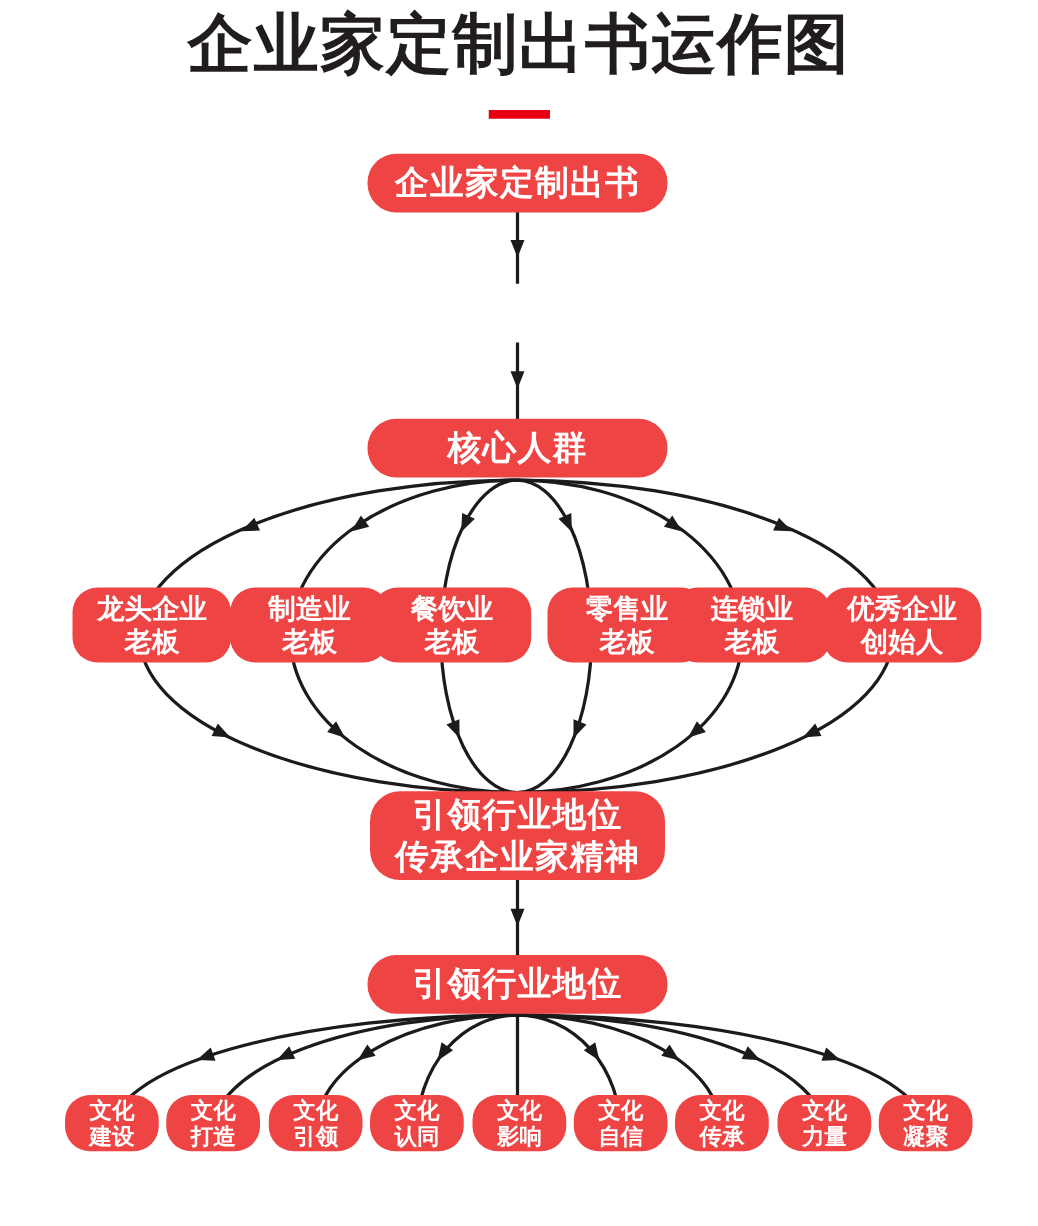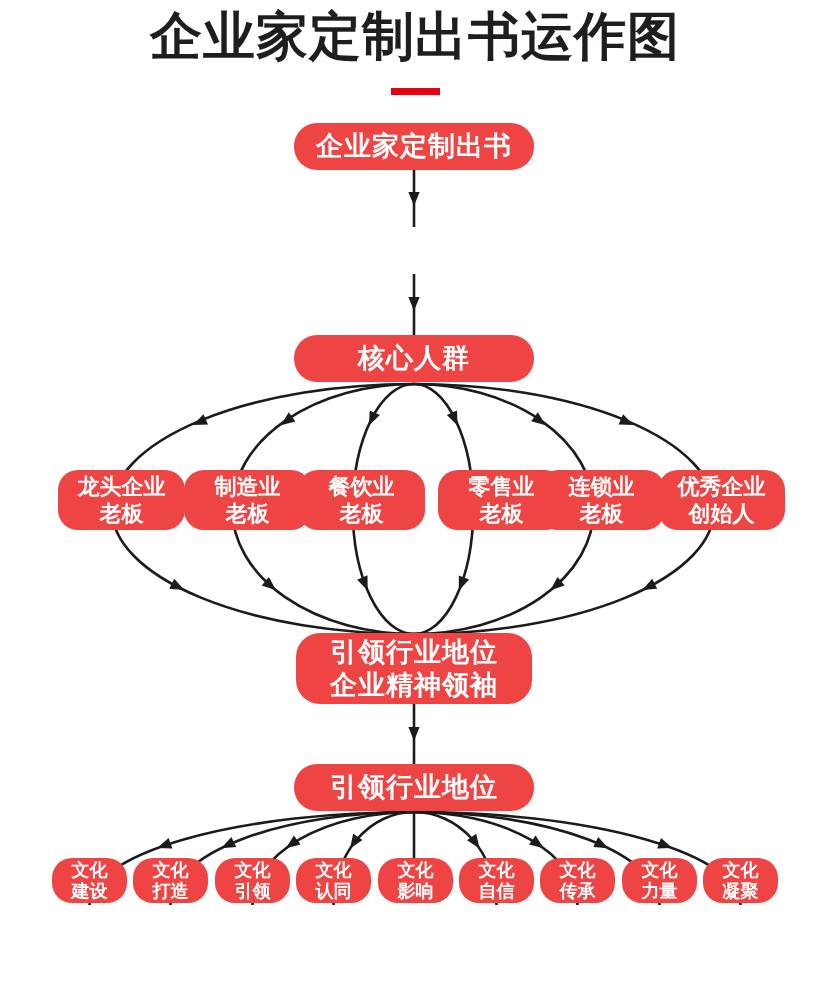--- a/index.html
+++ b/index.html
@@ -14,21 +14,21 @@
   #arrow-layer{position:absolute;left:0;top:0;z-index:0;}
   .pill{position:absolute;z-index:2;background:#ef4444;color:#ffffff;
        font-weight:800;text-align:center;box-sizing:border-box;}
   .pill span{display:block;}
   .step{width:240px;left:294px;height:47px;line-height:47px;
        font-size:27px;border-radius:23px;letter-spacing:1px;}
   .result{width:236px;left:296px;top:633px;height:71px;border-radius:24px;
        font-size:27px;line-height:33px;padding-top:3px;letter-spacing:1px;}
   .aud{width:127px;top:470px;height:60px;border-radius:20px;
        font-size:22px;line-height:27px;padding-top:3px;}
-  .cul{width:75px;top:858px;height:45px;border-radius:20px;
+  .cul{width:75px;top:876px;height:45px;border-radius:20px;
        font-size:18px;line-height:21px;padding-top:2px;}
 </style>
 </head>
 <body>
 
 <div class="canvas">
 
   <h1 class="page-title">企业家定制出书运作图</h1>
   <div class="title-dash"></div>
 
@@ -100,21 +100,21 @@
     <span>连锁业</span>
       <span>老板</span>
   </div>
   <div class="pill aud" style="left:658px">
     <span>优秀企业</span>
       <span>创始人</span>
   </div>
 
   <div class="pill result">
     <span>引领行业地位</span>
-    <span>企业精神领袖</span>
+    <span>传承企业家精神</span>
   </div>
 
   <div class="pill step" style="top:764px">引领行业地位</div>
 
   <div class="pill cul" style="left:52px">
     <span>文化</span>
       <span>建设</span>
   </div>
   <div class="pill cul" style="left:133px">
     <span>文化</span>

